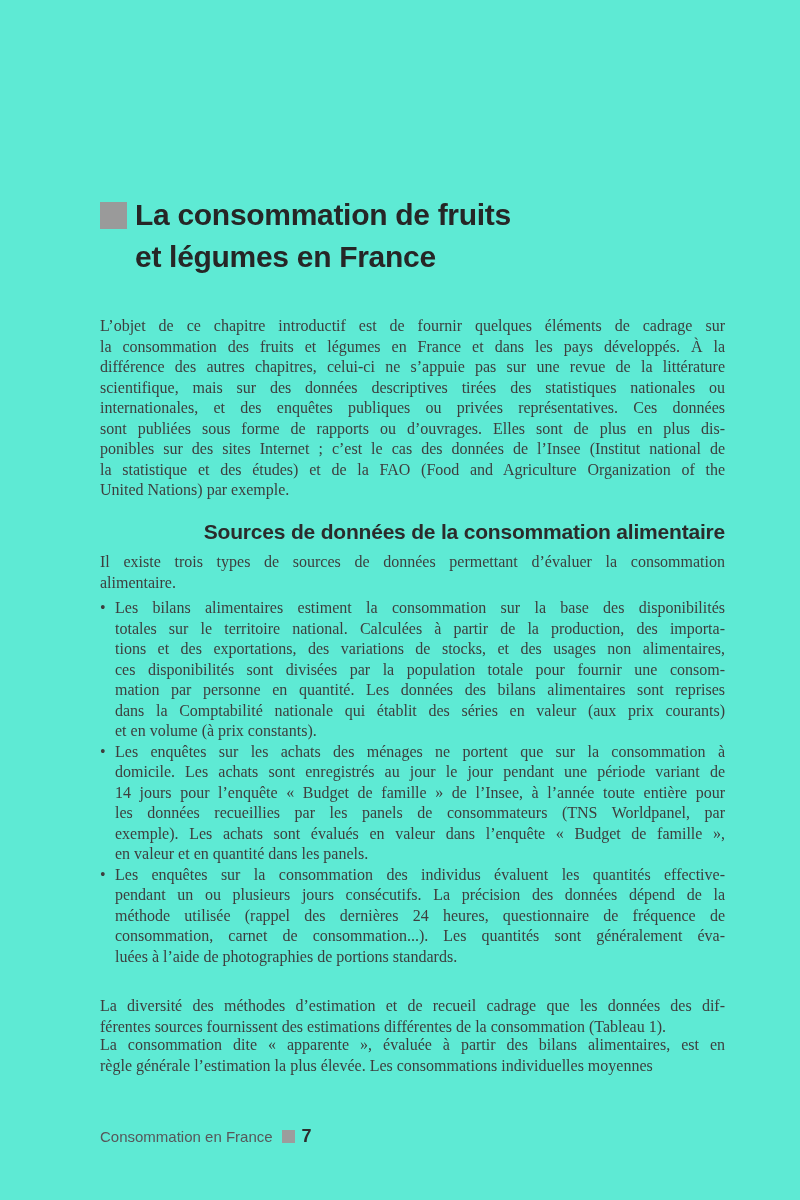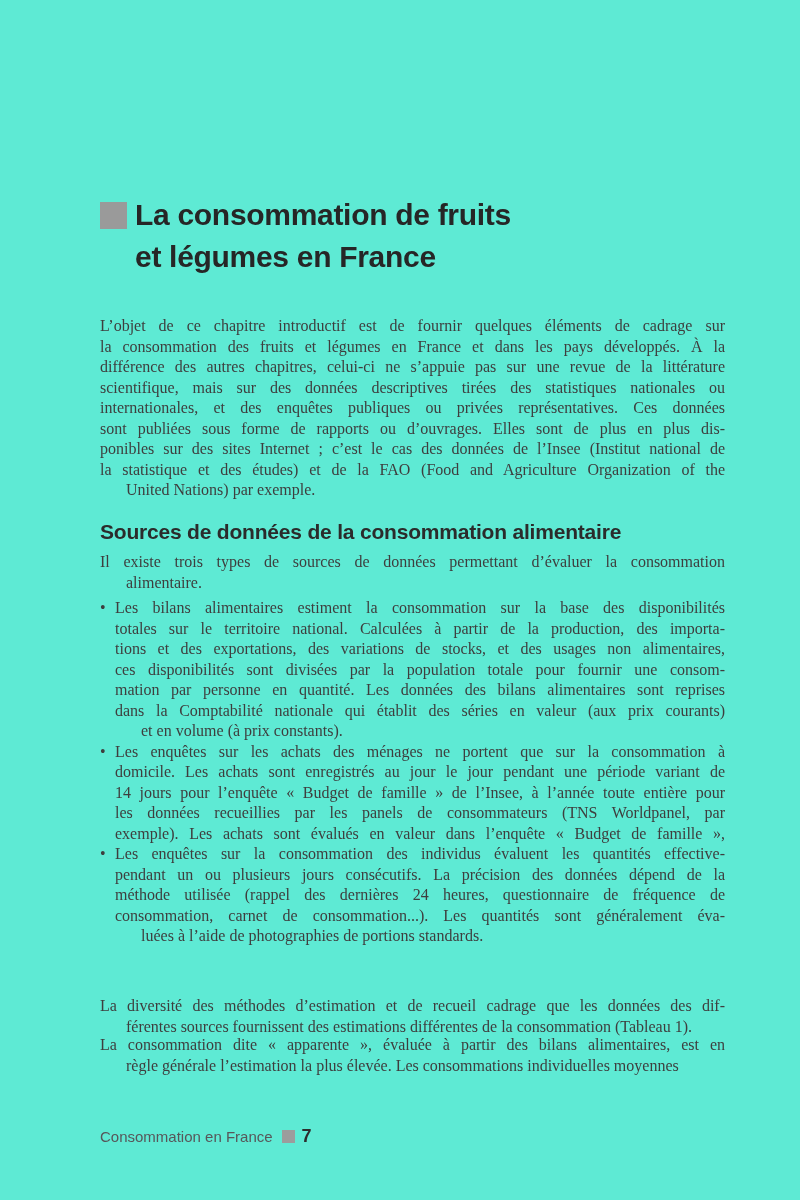--- a/index.html
+++ b/index.html
@@ -44,38 +44,39 @@
     left: 100px;
     width: 625px;
     font-size: 16px;
     line-height: 20.5px;
   }
   .line {
     text-align: justify;
     text-align-last: justify;
     white-space: nowrap0; 
   }
-  .line.line-last { text-align-last: left; margin-left: 26px; }
+  .line.line-last { text-align-last: left; }
 
   .intro-para    { top: 316px; }
   .lead-para     { top: 552px; }
   .closing-1     { top: 996px; }
   .closing-2     { top: 1035px; }
 
   .section-heading {
     position: absolute;
     left: 100px;
     top: 520px;
     width: 625px;
     font-family: "Liberation Sans", sans-serif;
     font-weight: bold;
     font-size: 21px;
     line-height: 24px;
     color: #2b2b2b;
     letter-spacing: -0.2px;
+    text-align: right;
   }
 
   
   .bullet-list {
     position: absolute;
     left: 100px;
     top: 598px;
     width: 625px;
     font-size: 16px;
     line-height: 20.5px;
@@ -160,20 +161,21 @@
         </div>
     </div>
     <div class="bullet-item">
       <div class="bullet-marker">•</div>
       <div class="bullet-body">
           <div class="line">Les enquêtes sur les achats des ménages ne portent que sur la consommation à</div>
           <div class="line">domicile. Les achats sont enregistrés au jour le jour pendant une période variant de</div>
           <div class="line">14 jours pour l’enquête « Budget de famille » de l’Insee, à l’année toute entière pour</div>
           <div class="line">les données recueillies par les panels de consommateurs (TNS Worldpanel, par</div>
           <div class="line">exemple). Les achats sont évalués en valeur dans l’enquête « Budget de famille »,</div>
+          <div class="line line-last">en valeur et en quantité dans les panels.</div>
         </div>
     </div>
     <div class="bullet-item">
       <div class="bullet-marker">•</div>
       <div class="bullet-body">
           <div class="line">Les enquêtes sur la consommation des individus évaluent les quantités effective-</div>
           <div class="line">pendant un ou plusieurs jours consécutifs. La précision des données dépend de la</div>
           <div class="line">méthode utilisée (rappel des dernières 24 heures, questionnaire de fréquence de</div>
           <div class="line">consommation, carnet de consommation...). Les quantités sont généralement éva-</div>
           <div class="line line-last">luées à l’aide de photographies de portions standards.</div>

